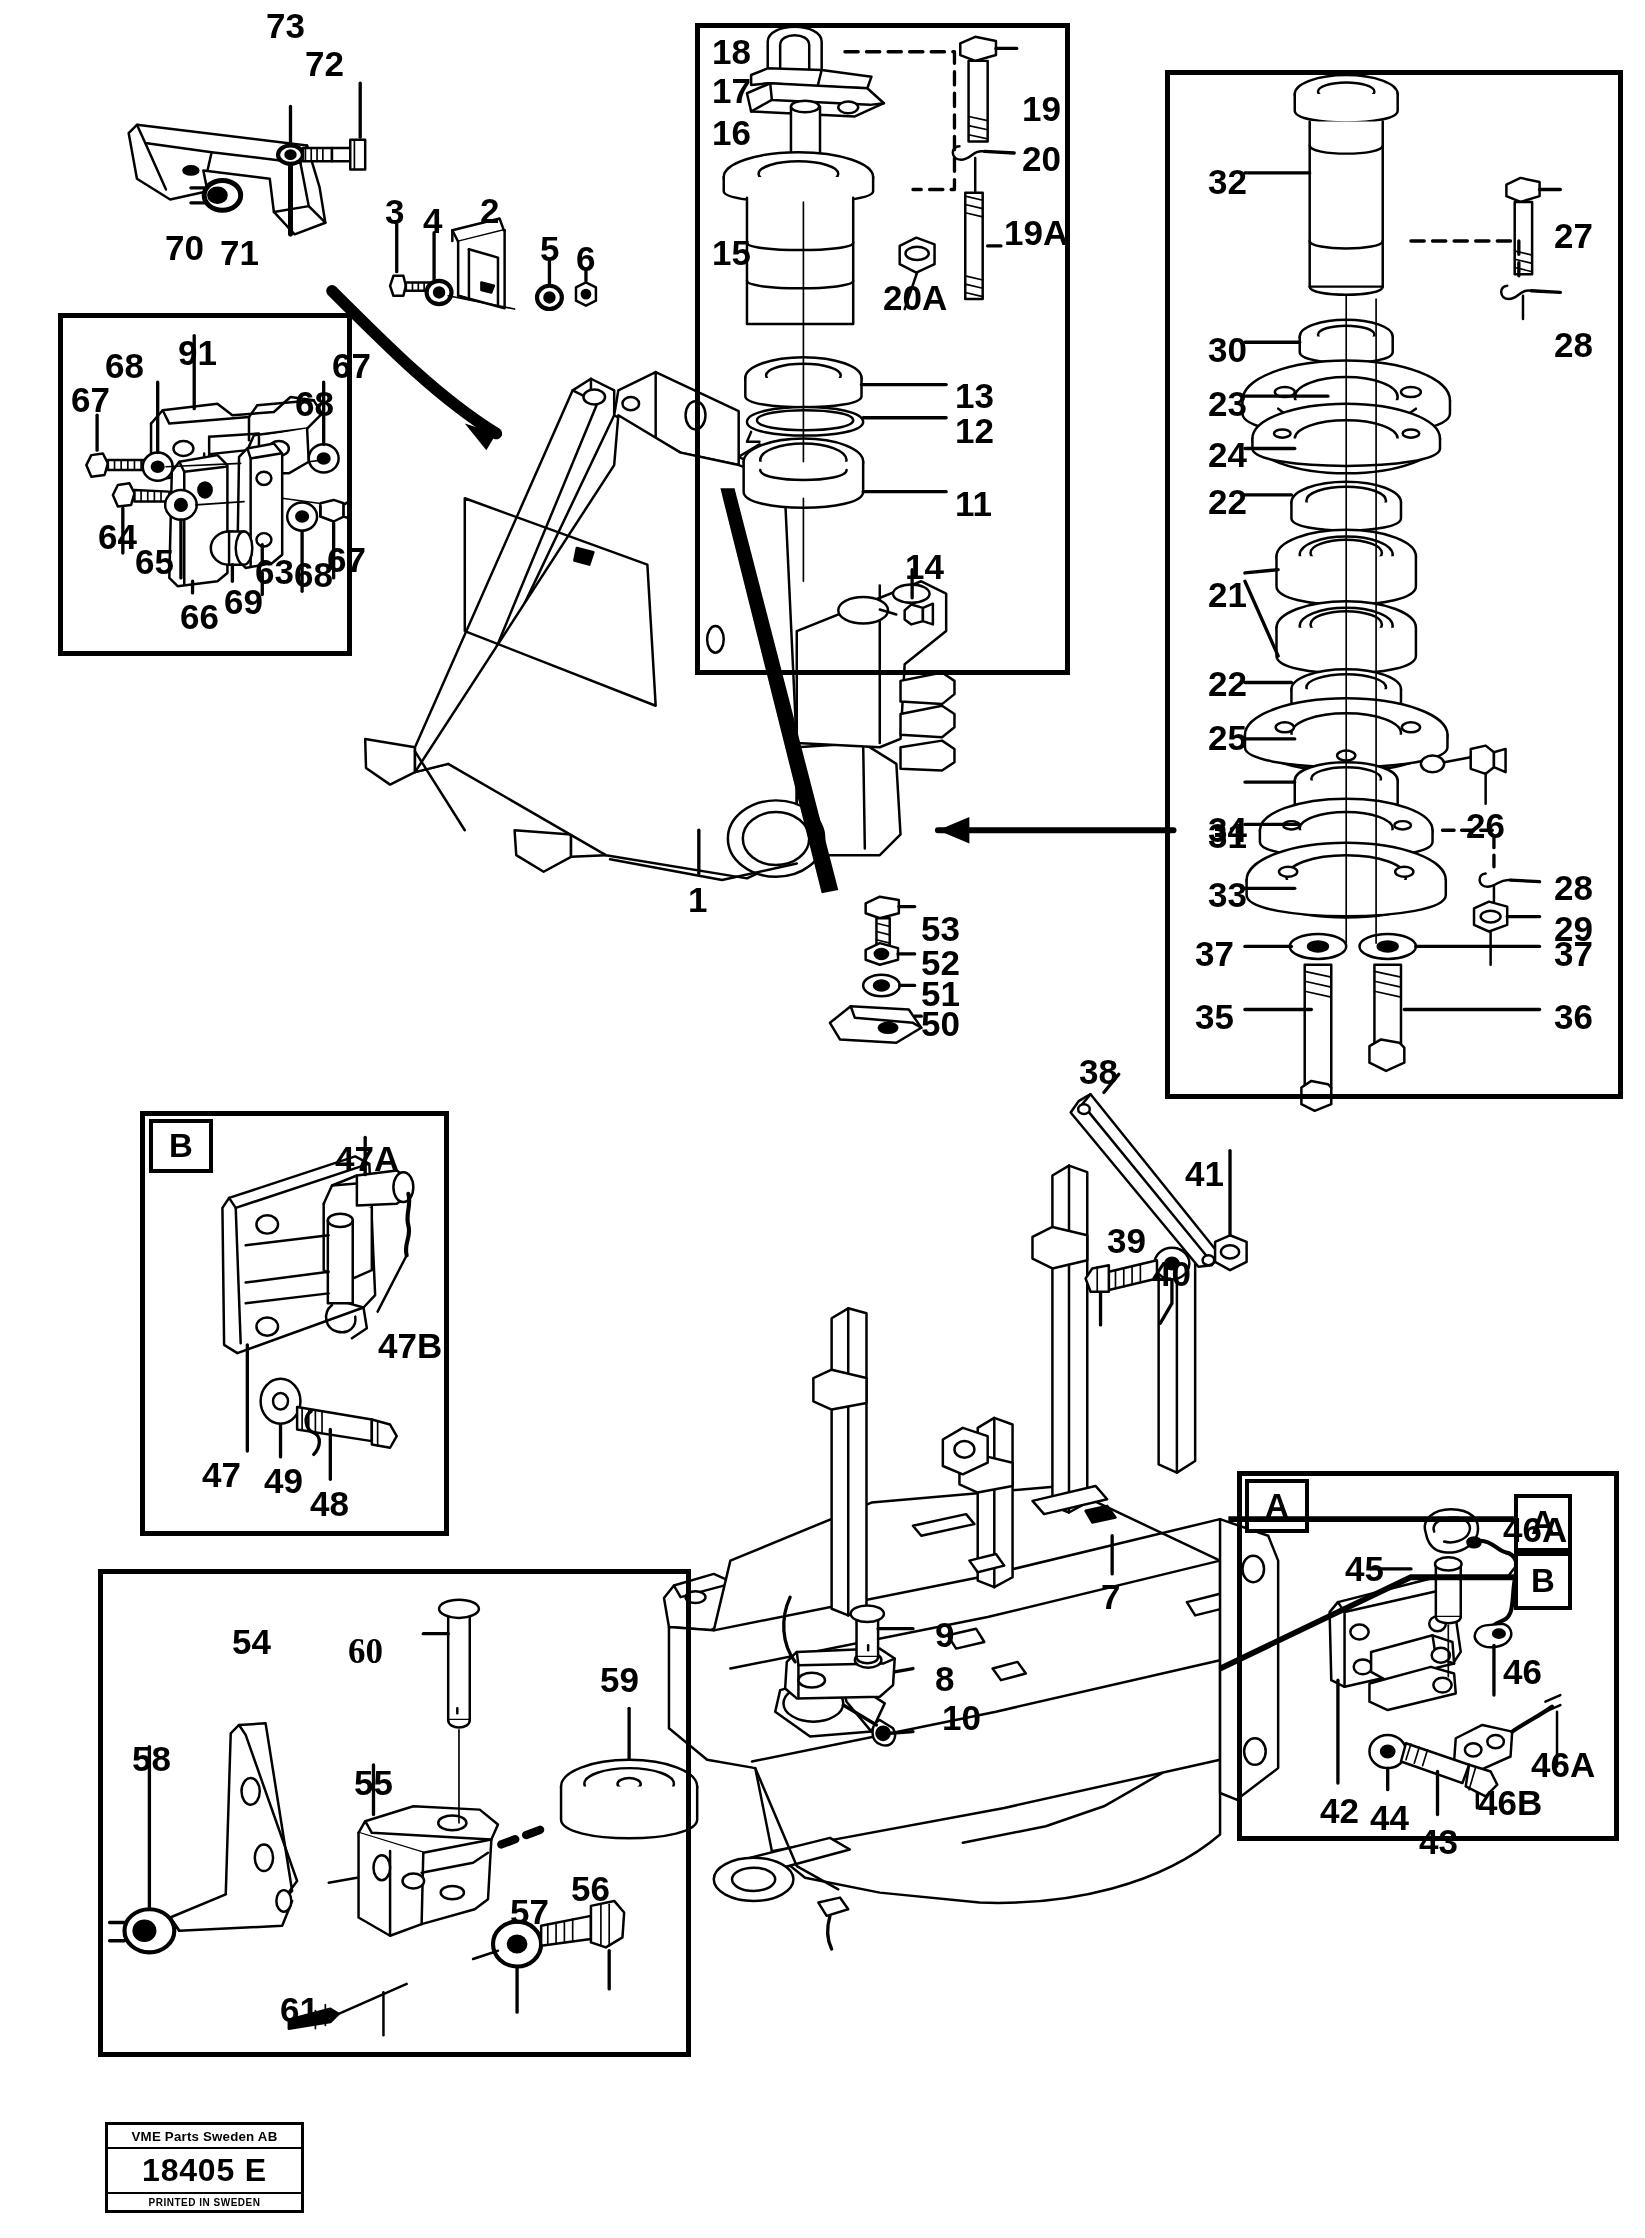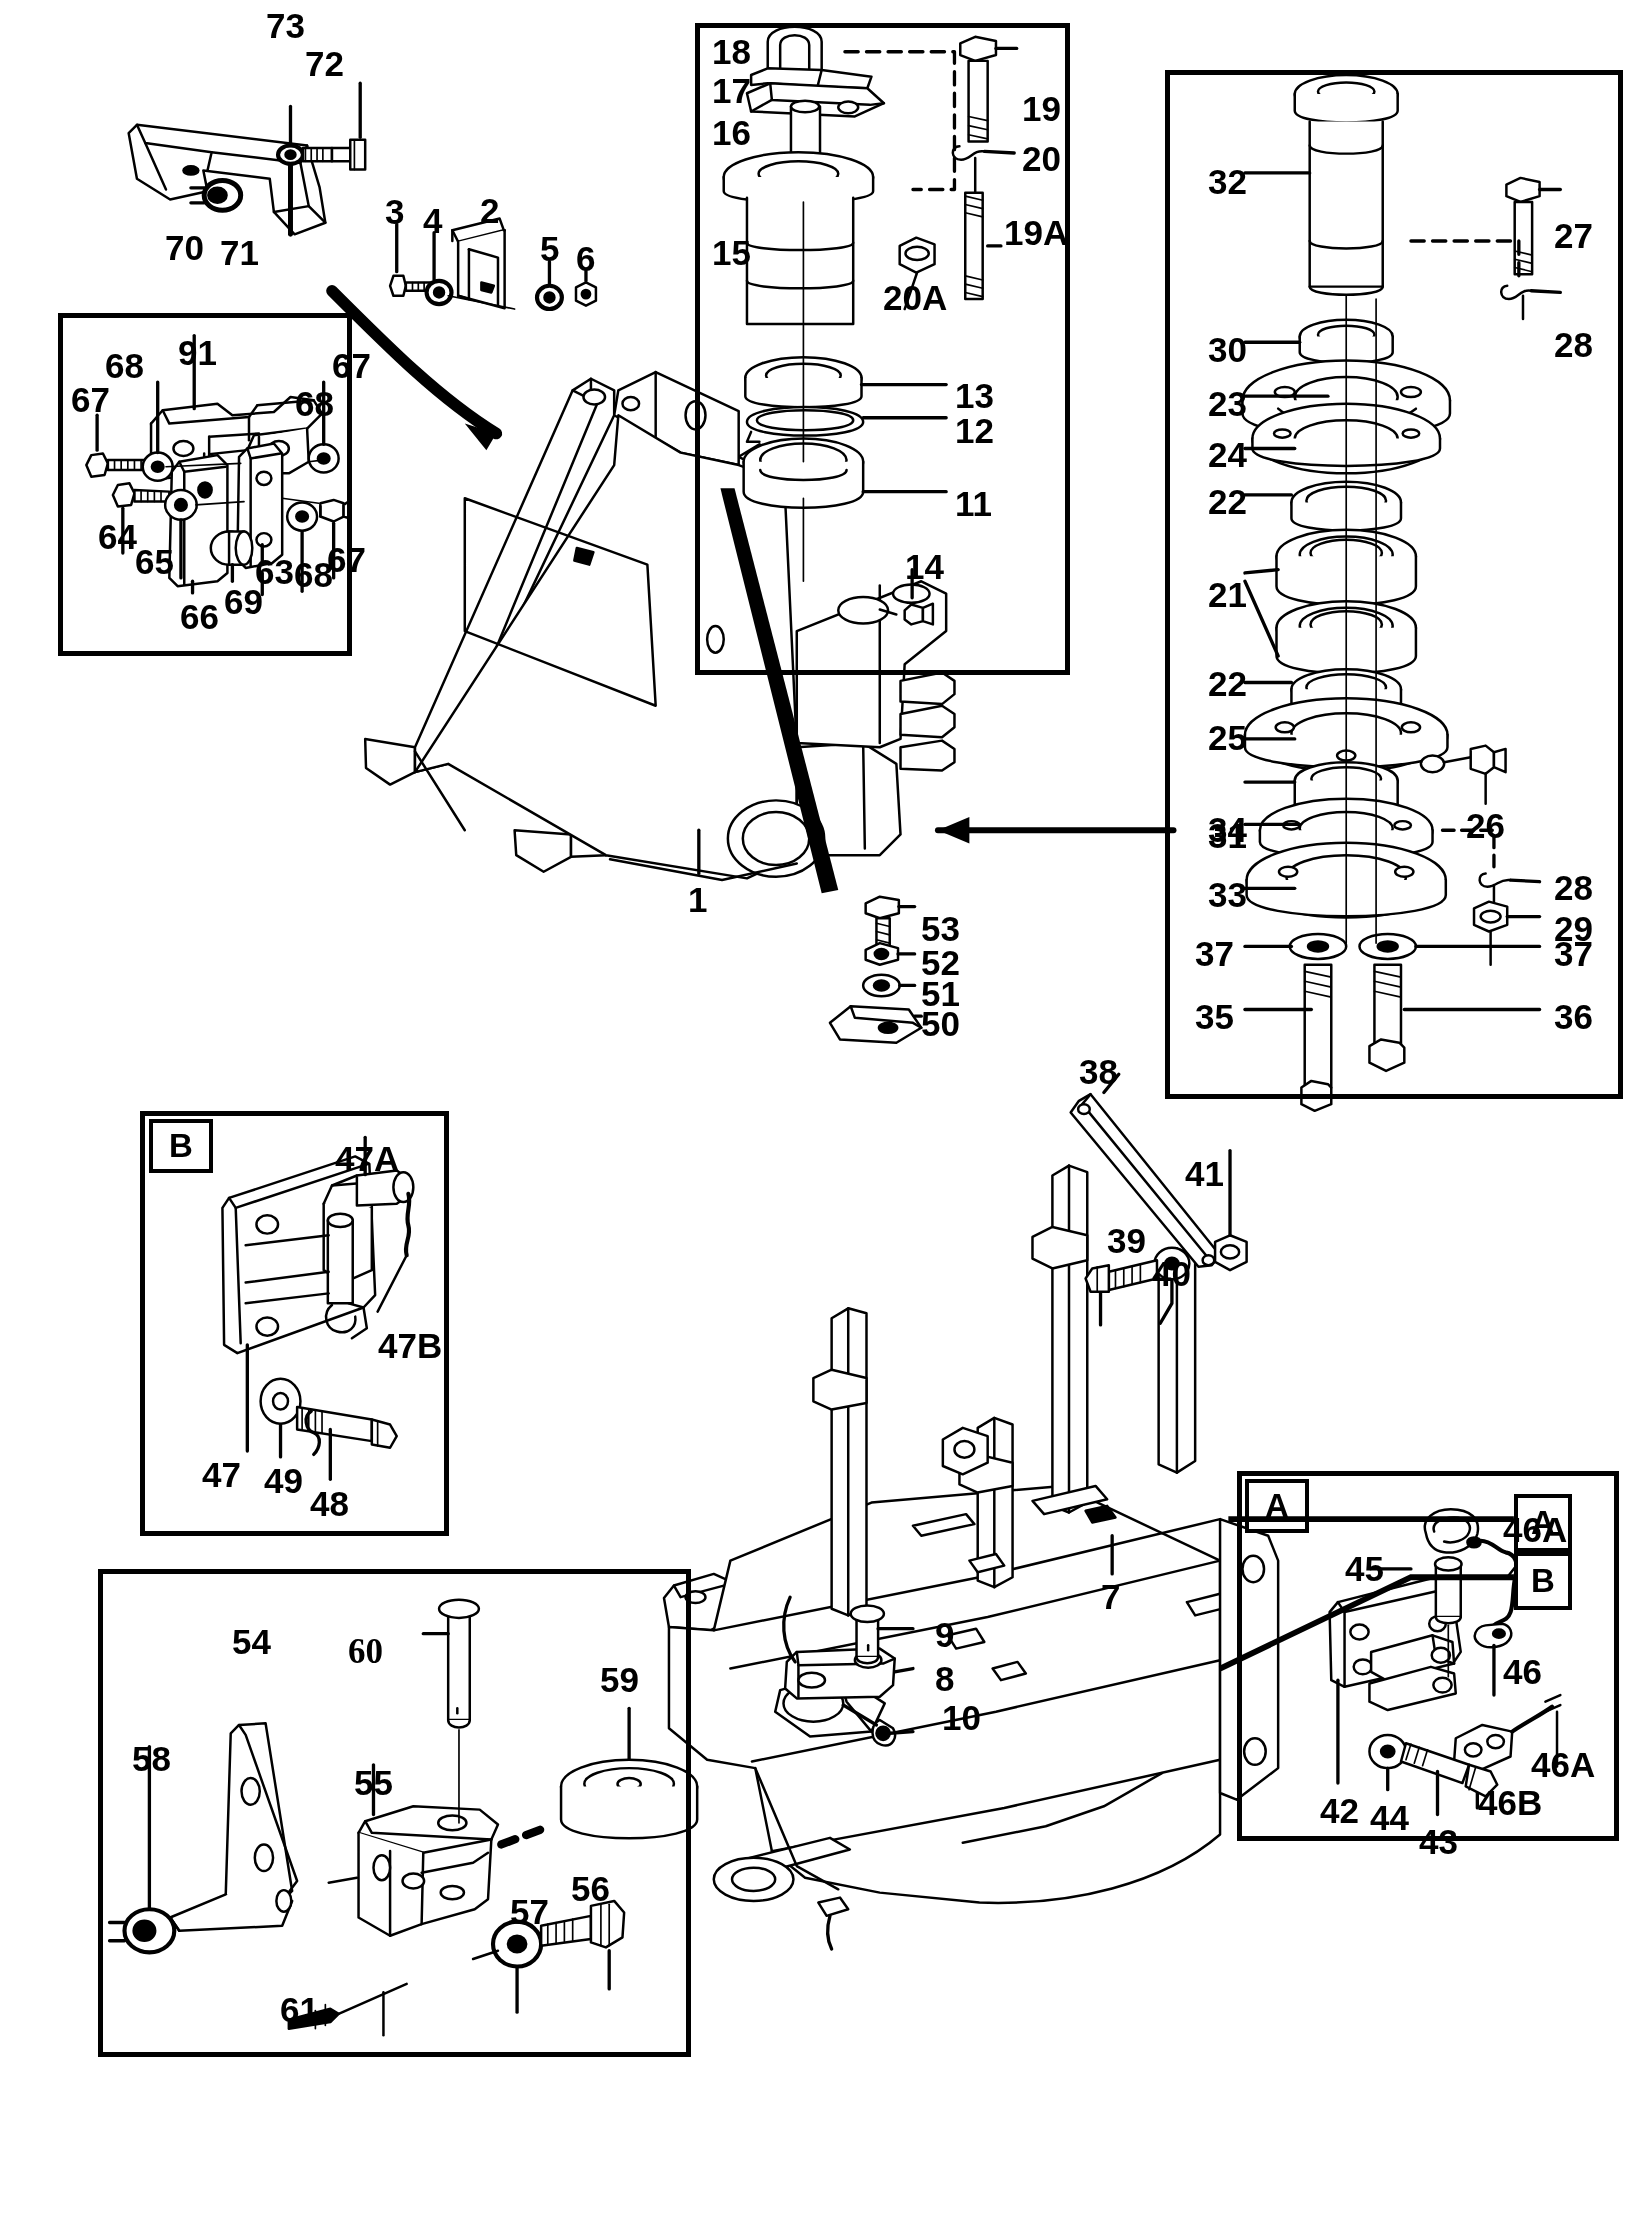--- a/index.html
+++ b/index.html
@@ -864,15 +864,20 @@
       <div class="lbl nb" style="left: 1345px; top: 1551px;">45</div>
       <div class="lbl nb" style="left: 1503px; top: 1512px;">46A</div>
       <div class="lbl nb" style="left: 1503px; top: 1654px;">46</div>
       <div class="lbl nb" style="left: 1531px; top: 1747px;">46A</div>
       <div class="lbl nb" style="left: 1478px; top: 1785px;">46B</div>
       <div class="lbl nb" style="left: 1320px; top: 1793px;">42</div>
       <div class="lbl nb" style="left: 1370px; top: 1800px;">44</div>
       <div class="lbl nb" style="left: 1419px; top: 1824px;">43</div>
     </div>
 
+  <div id="titleblock">
+    <div class="tb1">VME Parts Sweden AB</div>
+    <div class="tb2">18405 E</div>
+    <div class="tb3">PRINTED IN SWEDEN</div>
+  </div>
 
 </div>
 
 
 </body></html>

